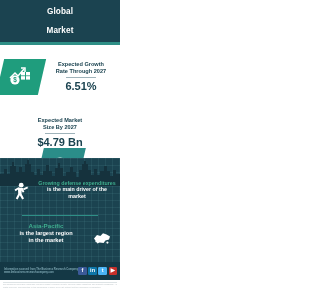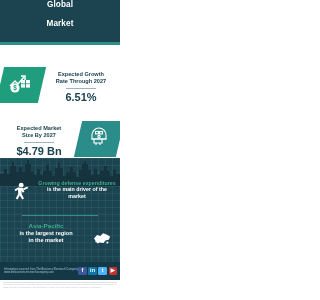--- a/index.html
+++ b/index.html
@@ -9,44 +9,44 @@
     background:#ffffff;
     overflow:hidden;
     position:relative;
   }
   .poster { position:relative; width:120px; height:300px; background:#1b4350; }
 
   
   .header {
     position:absolute; left:0; top:0; width:120px; height:42px;
     background:#1b4350;
-    display:flex; justify-content:center;
+    display:flex; align-items:center; justify-content:center;
   }
   .header-title {
     color:#ffffff; font-weight:bold; font-size:8.2px; line-height:9.6px;
     text-align:center; letter-spacing:.1px;
   }
   .header-rule {
     position:absolute; left:0; top:42px; width:120px; height:2.5px;
     background:#2e8f86;
   }
 
   
   .white-body {
     position:absolute; left:0; top:44.5px; width:120px; height:113px;
     background:#ffffff;
   }
 
   
   .stat-row {
     position:absolute; left:0; width:120px; height:52px;
-    display:flex; align-items:flex-end;
+    display:flex; align-items:center;
   }
   .stat-row.r1 { top:6px; }
-  .stat-row.r2 { top:60px; }
+  .stat-row.r2 { top:72px;flex-direction:column; }
 
   .badge {
     width:42px; height:36px; flex:0 0 42px;
     transform:skewX(-13deg);
     display:flex; align-items:center; justify-content:center;
     position:relative;
   }
   .badge.green { background:#1f9d7d; }
   .badge.teal  { background:#2b8d89; }
   .badge .glyph { transform:skewX(13deg); display:block; }

